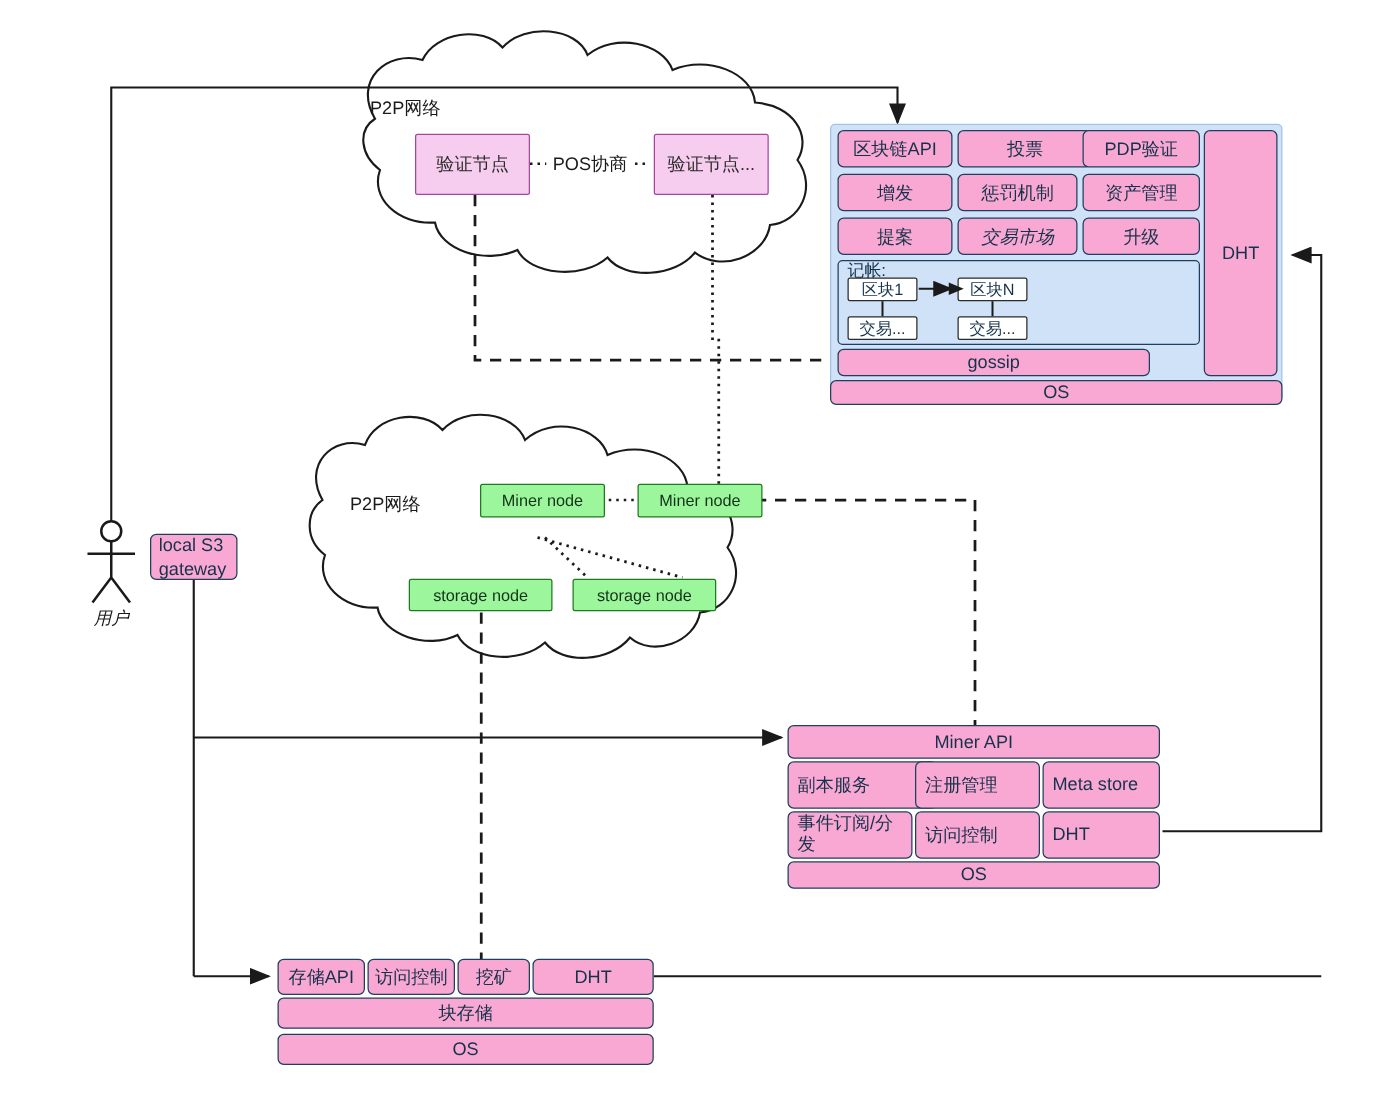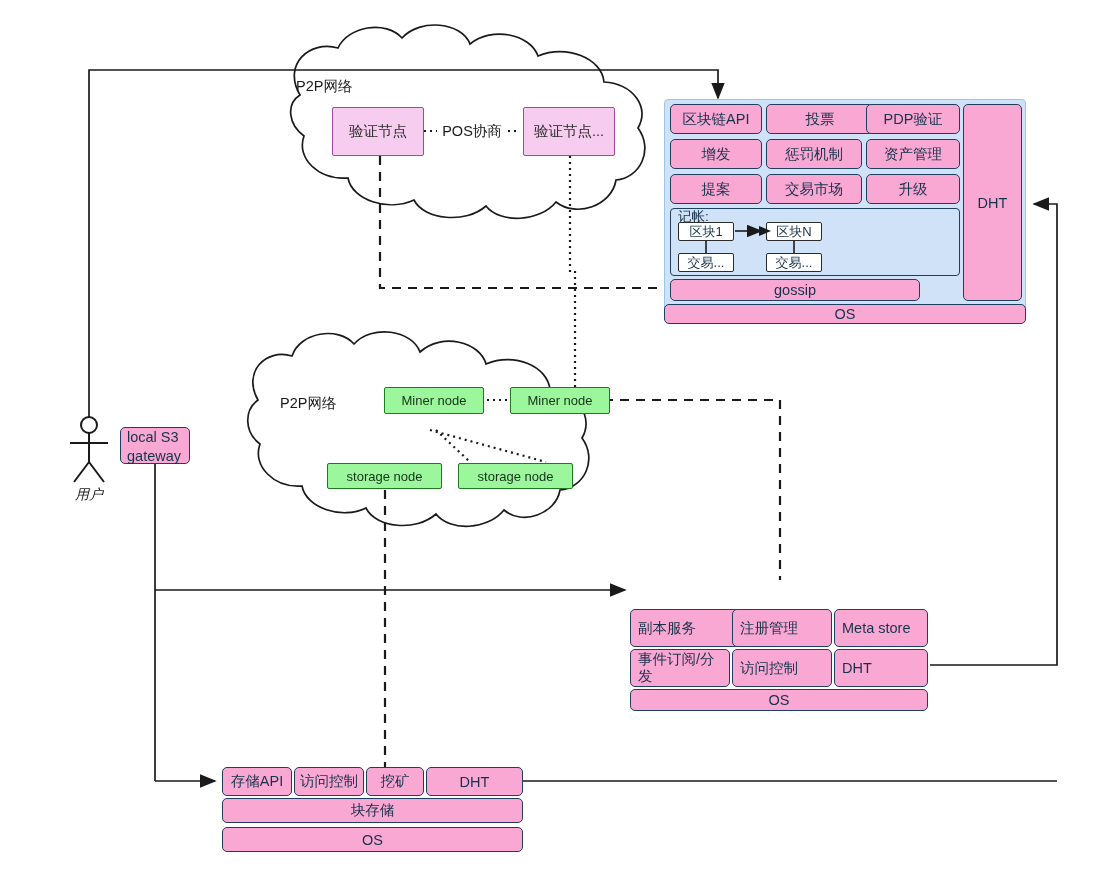--- a/index.html
+++ b/index.html
@@ -129,21 +129,21 @@
   <div class="node blue" style="left:766px;top:139px;width:96px;height:30px;">
       <span>惩罚机制</span>
     </div>
   <div class="node blue" style="left:866px;top:139px;width:94px;height:30px;">
       <span>资产管理</span>
     </div>
 
   <div class="node blue" style="left:670px;top:174px;width:92px;height:30px;">
       <span>提案</span>
     </div>
-  <div class="node blue" style="left:766px;top:174px;width:96px;height:30px;">
+  <div class="node blue" style="left:766px;top:174px;width:96px;height:30px;font-style:italic;">
       <span>交易市场</span>
     </div>
   <div class="node blue" style="left:866px;top:174px;width:94px;height:30px;">
       <span>升级</span>
     </div>
 
   <div class="node groupbox" style="left:670px;top:208px;width:290px;height:68px;"></div>
   <div class="node ledger-label" style="left:674px;top:209px;width:60px;height:16px;">记帐:</div>
   <div class="node white" style="left:678px;top:222px;width:56px;height:19px;">
       <span>区块1</span>
@@ -171,20 +171,23 @@
   <div class="node blue" style="left:670px;top:279px;width:250px;height:22px;">
       <span>gossip</span>
     </div>
   <div class="node blue" style="left:963px;top:104px;width:59px;height:197px;">
       <span>DHT</span>
     </div>
   <div class="node blue" style="left:664px;top:304px;width:362px;height:20px;">
       <span>OS</span>
     </div>
 
+  <div class="node blue" style="left:630px;top:580px;width:298px;height:27px;">
+      <span>Miner API</span>
+    </div>
   <div class="node blue lbl-left" style="left:630px;top:609px;width:120px;height:38px;">
       <span>副本服务</span>
     </div>
   <div class="node blue lbl-left" style="left:732px;top:609px;width:100px;height:38px;">
       <span>注册管理</span>
     </div>
   <div class="node blue lbl-left" style="left:834px;top:609px;width:94px;height:38px;">
       <span>Meta store</span>
     </div>
   <div class="node blue" style="left:630px;top:649px;width:100px;height:38px;">

